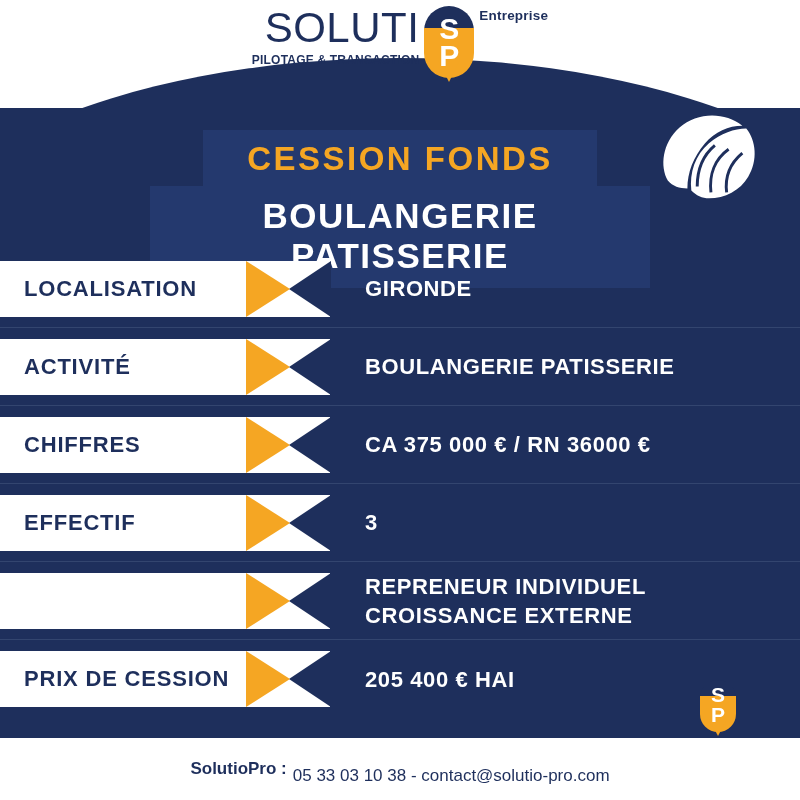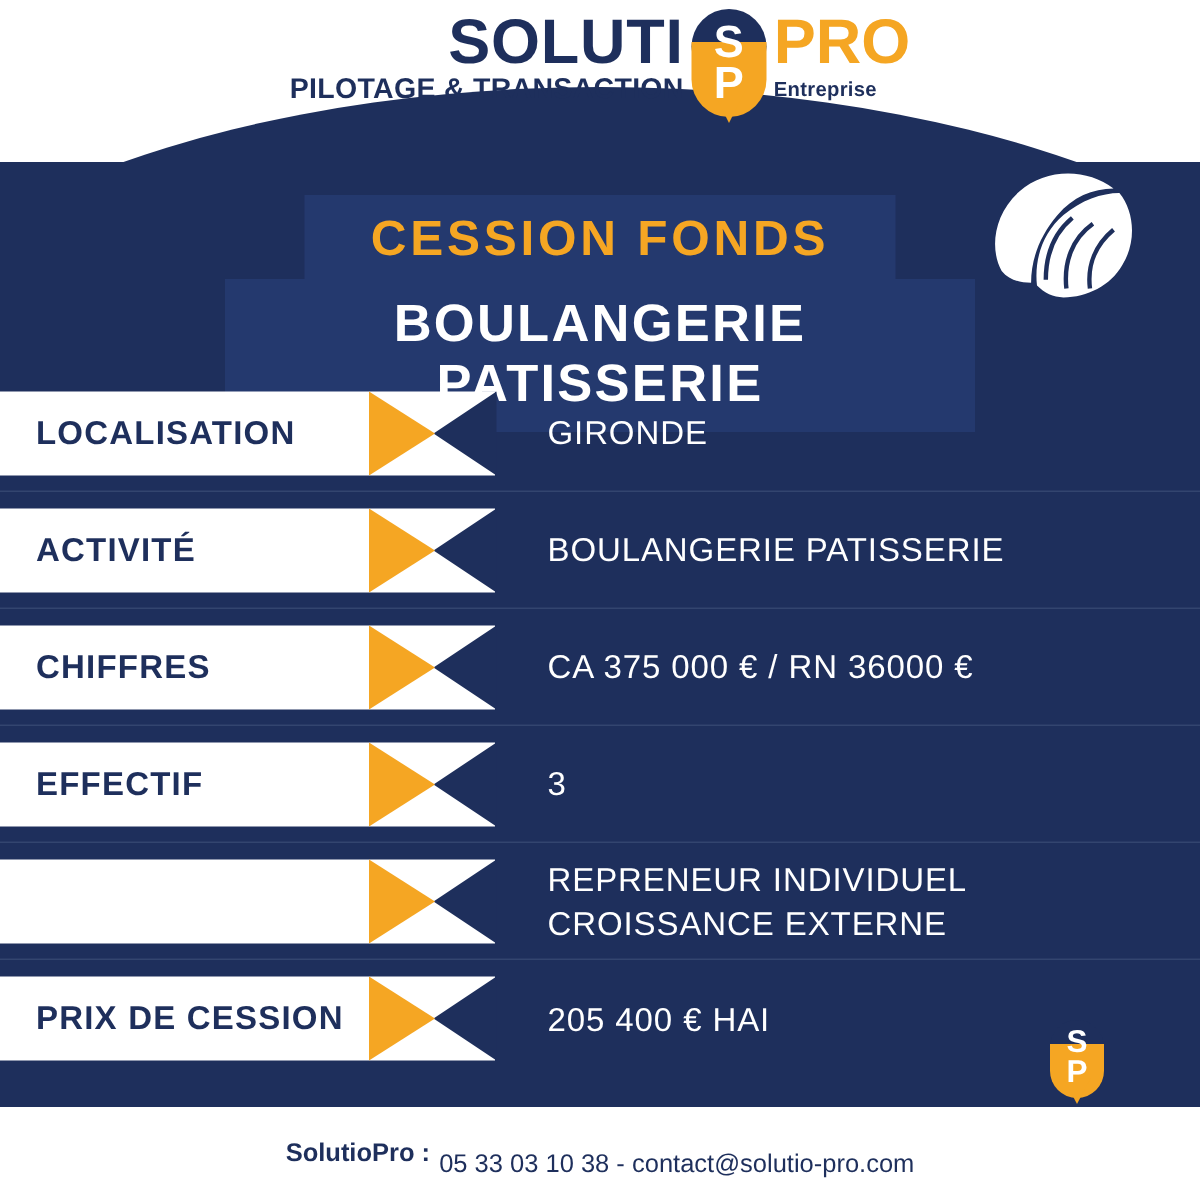--- a/index.html
+++ b/index.html
@@ -35,27 +35,27 @@
     left: 0; top: 6px;
     width: 800px;
     display: flex;
     justify-content: center;
     align-items: flex-start;
     z-index: 5;
   }
   .logo-left { text-align: right; }
   .logo-word {
     font-size: 42px;
-    font-weight: bold;
+    font-weight: normal;
     color: #1e2f5c;
     letter-spacing: 0.5px;
     line-height: 44px;
   }
   .logo-sub {
-    font-size: 19px;
+    font-size: 12px;
     font-weight: bold;
     color: #1e2f5c;
     letter-spacing: 0.2px;
     line-height: 16px;
     margin-top: 2px;
     text-align: center;
   }
   .logo-right { text-align: left; }
   .logo-word-2 {
     font-size: 42px;
@@ -192,21 +192,21 @@
     color: #1e2f5c;
     font-size: 22px;
     font-weight: bold;
     letter-spacing: 0.8px;
     padding-left: 24px;
     z-index: 4;
   }
   .value-text {
     color: #ffffff;
     font-size: 22px;
-    font-weight: normal;
+    font-weight: bold;
     letter-spacing: 0.6px;
     padding-left: 35px;
     line-height: 29px;
   }
 
   
   .footer {
     position: absolute;
     left: 0; bottom: 0;
     width: 800px; height: 62px;
@@ -268,21 +268,20 @@
         <div class="logo-sub">PILOTAGE &amp; TRANSACTION</div>
       </div>
       <div class="pin">
         <div class="pin-top"></div>
         <div class="pin-bot"></div>
         <div class="pin-tail"></div>
         <div class="pin-s">S</div>
         <div class="pin-p">P</div>
       </div>
       <div class="logo-right">
-        <div class="logo-word-2">PRO</div>
         <div class="logo-sub-2">Entreprise</div>
       </div>
     </div>
   </div>
 
   <svg class="croissant" viewBox="0 0 110 106">
     <path d="M14 74 C6 60 8 36 26 20 C44 4 72 4 90 18 C76 18 62 24 52 36 C40 50 34 66 34 82 C26 82 19 80 14 74 Z" fill="#ffffff"></path>
     <path d="M38 84 C36 66 42 48 56 36 C68 26 82 21 94 21 C104 33 106 54 96 70 C88 84 72 92 56 92 C49 92 43 89 38 84 Z" fill="#ffffff"></path>
     <path d="M44 80 C44 62 50 48 62 38" stroke="#1e2f5c" stroke-width="3" fill="none"></path>
     <path d="M58 86 C56 68 62 52 76 42" stroke="#1e2f5c" stroke-width="3" fill="none"></path>

